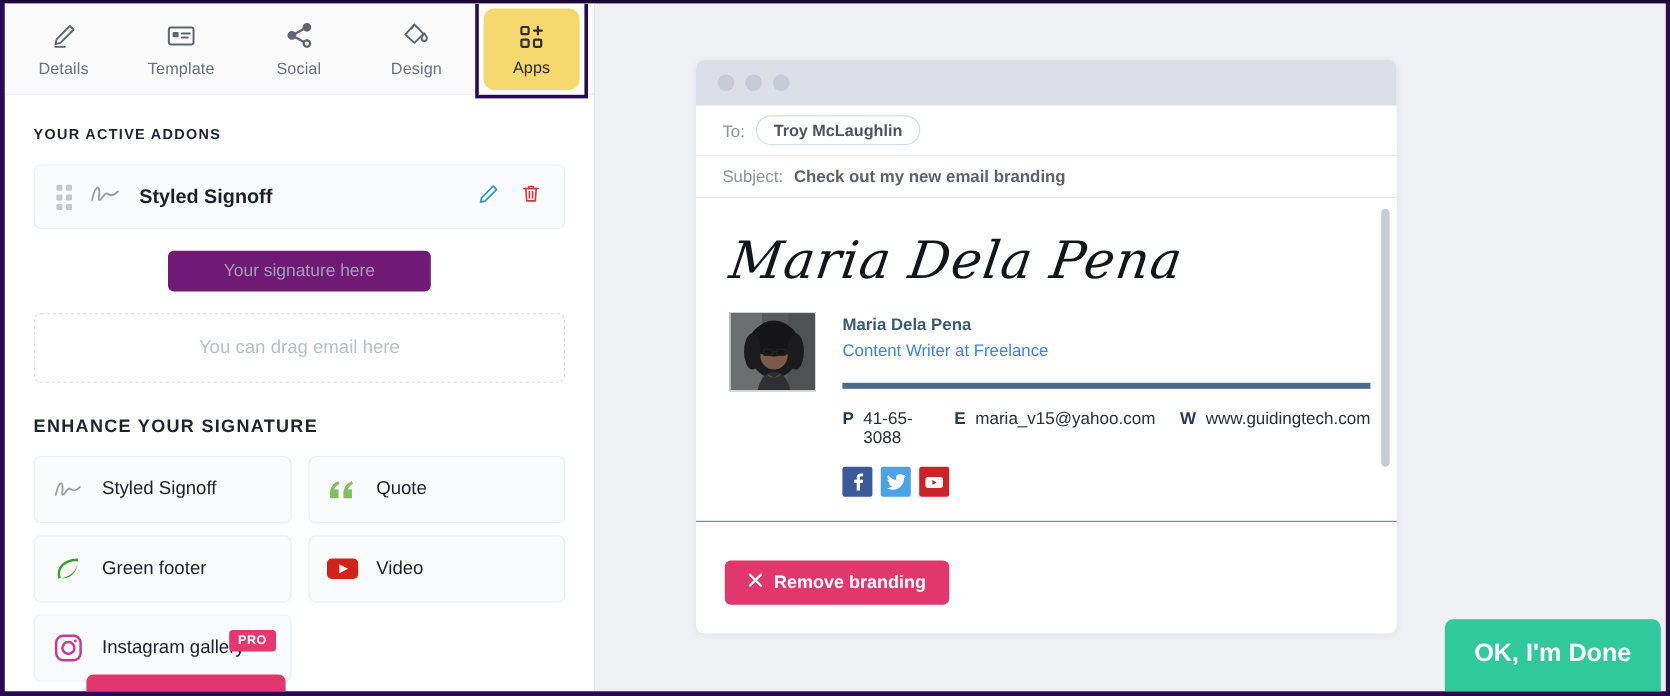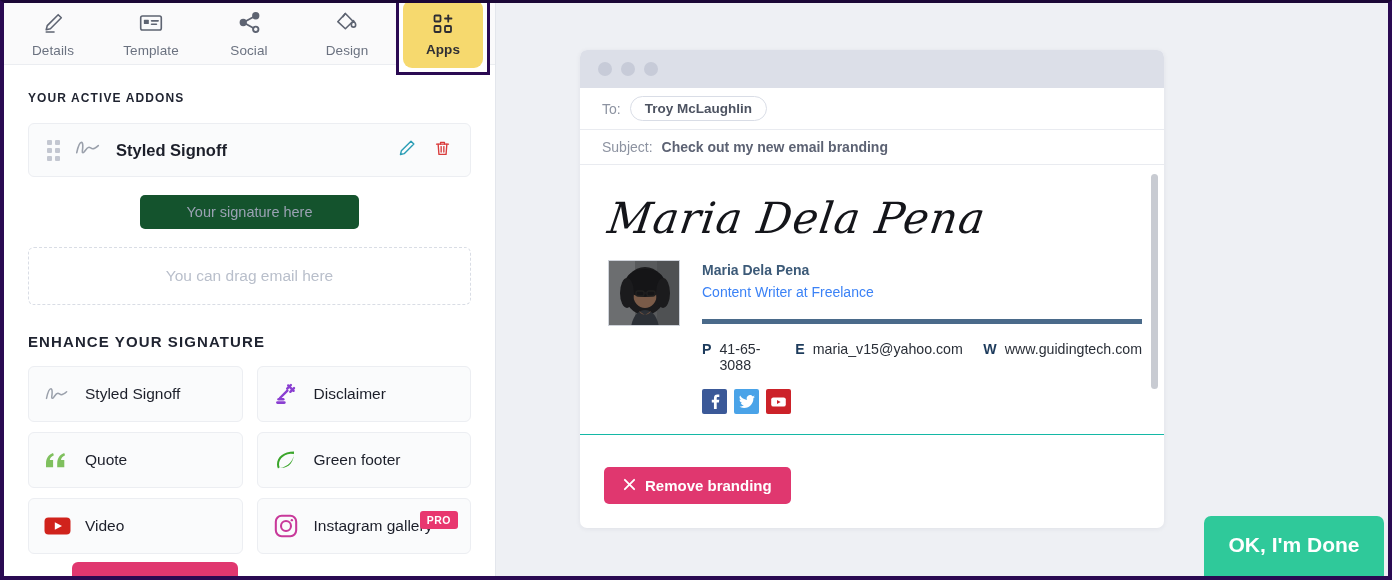--- a/index.html
+++ b/index.html
@@ -35,21 +35,21 @@
     height: 100%;
     background: #ffffff;
     border-right: 1px solid #e3e6ec;
     display: flex;
     flex-direction: column;
     position: relative;
     overflow: hidden;
   }
 
   .toolbar {
-    height: 62px;
+    height: 76px;
     background: #fafafb;
     border-bottom: 1px solid #ebedf1;
     display: flex;
     align-items: center;
     flex-shrink: 0;
   }
 
   .tab {
     flex: 1;
     height: 86px;
@@ -87,21 +87,21 @@
     background: #f6d96e;
     border-radius: 9px;
     width: 80px;
     height: 68px;
     display: flex;
     flex-direction: column;
     align-items: center;
     justify-content: center;
     gap: 5px;
   }
-  .tab.active .tlabel { color: #2f2f35; font-size: 13.5px; font-weight: bold; }
+  .tab.active .tlabel { color: #2f2f35; font-size: 13.5px; }
 
   .sidebar-body {
     flex: 1;
     padding: 0 24px;
     overflow: hidden;
     position: relative;
   }
 
   .section-title {
     font-size: 12px;
@@ -138,21 +138,21 @@
   .addon-name {
     font-size: 16.5px;
     font-weight: bold;
     color: #1c1f2a;
     flex: 1;
   }
   .addon-actions { display: flex; align-items: center; gap: 16px; }
 
   .sig-chip-wrap { display: flex; justify-content: center; margin-top: 18px; }
   .sig-chip {
-    background: #14532d;
+    background: #701a75;
     border-radius: 5px;
     color: #9aa2b3;
     font-size: 14.5px;
     padding: 9px 46px;
   }
 
   .dropzone {
     margin-top: 18px;
     height: 58px;
     border: 1.5px dashed #d9dde5;
@@ -508,33 +508,20 @@
 
         <div class="enh-card">
           <span class="enh-ico">
             <svg width="28" height="20" viewBox="0 0 32 22" fill="none" stroke="#9aa0ab" stroke-width="1.7" stroke-linecap="round">
               <path d="M4 16c1.5-7 3-11 5-11s1.5 6 1 9c-.4 2.4 1 2.6 2.4.6 1.4-2 2.6-4.4 4.6-4.4 1.6 0 2.2 1.6 4 1.6 2 0 4-1.6 6-3.4"></path>
             </svg>
           </span>
           <span class="enh-label">Styled Signoff</span>
         </div>
 
-        <div class="enh-card">
-          <span class="enh-ico">
-            <svg width="24" height="24" viewBox="0 0 24 24" fill="none" stroke="#8a3fd1" stroke-width="2.4" stroke-linecap="round">
-              <line x1="14.2" y1="3.4" x2="19.6" y2="8.8"></line>
-              <line x1="16.9" y1="3.0" x2="13.2" y2="6.7"></line>
-              <line x1="20.0" y1="6.1" x2="16.3" y2="9.8"></line>
-              <line x1="13.4" y1="8.6" x2="6.0" y2="16.0"></line>
-              <line x1="3.4" y1="20.6" x2="10.4" y2="20.6" stroke-width="2.6"></line>
-              <line x1="4.6" y1="17.2" x2="9.2" y2="17.2" stroke-width="2.6"></line>
-            </svg>
-          </span>
-          <span class="enh-label">Disclaimer</span>
-        </div>
 
         <div class="enh-card">
           <span class="enh-ico">
             <svg width="26" height="22" viewBox="0 0 26 22" fill="#7fc05e">
               <path d="M2 14.5c0-5 2.8-9 7-10.4l.9 2.2C7.5 7.4 6 9.1 5.8 11h3.3v7.2H2z"></path>
               <path d="M13.2 14.5c0-5 2.8-9 7-10.4l.9 2.2c-2.4 1.1-3.9 2.8-4.1 4.7h3.3v7.2h-7.1z"></path>
             </svg>
           </span>
           <span class="enh-label">Quote</span>
         </div>

